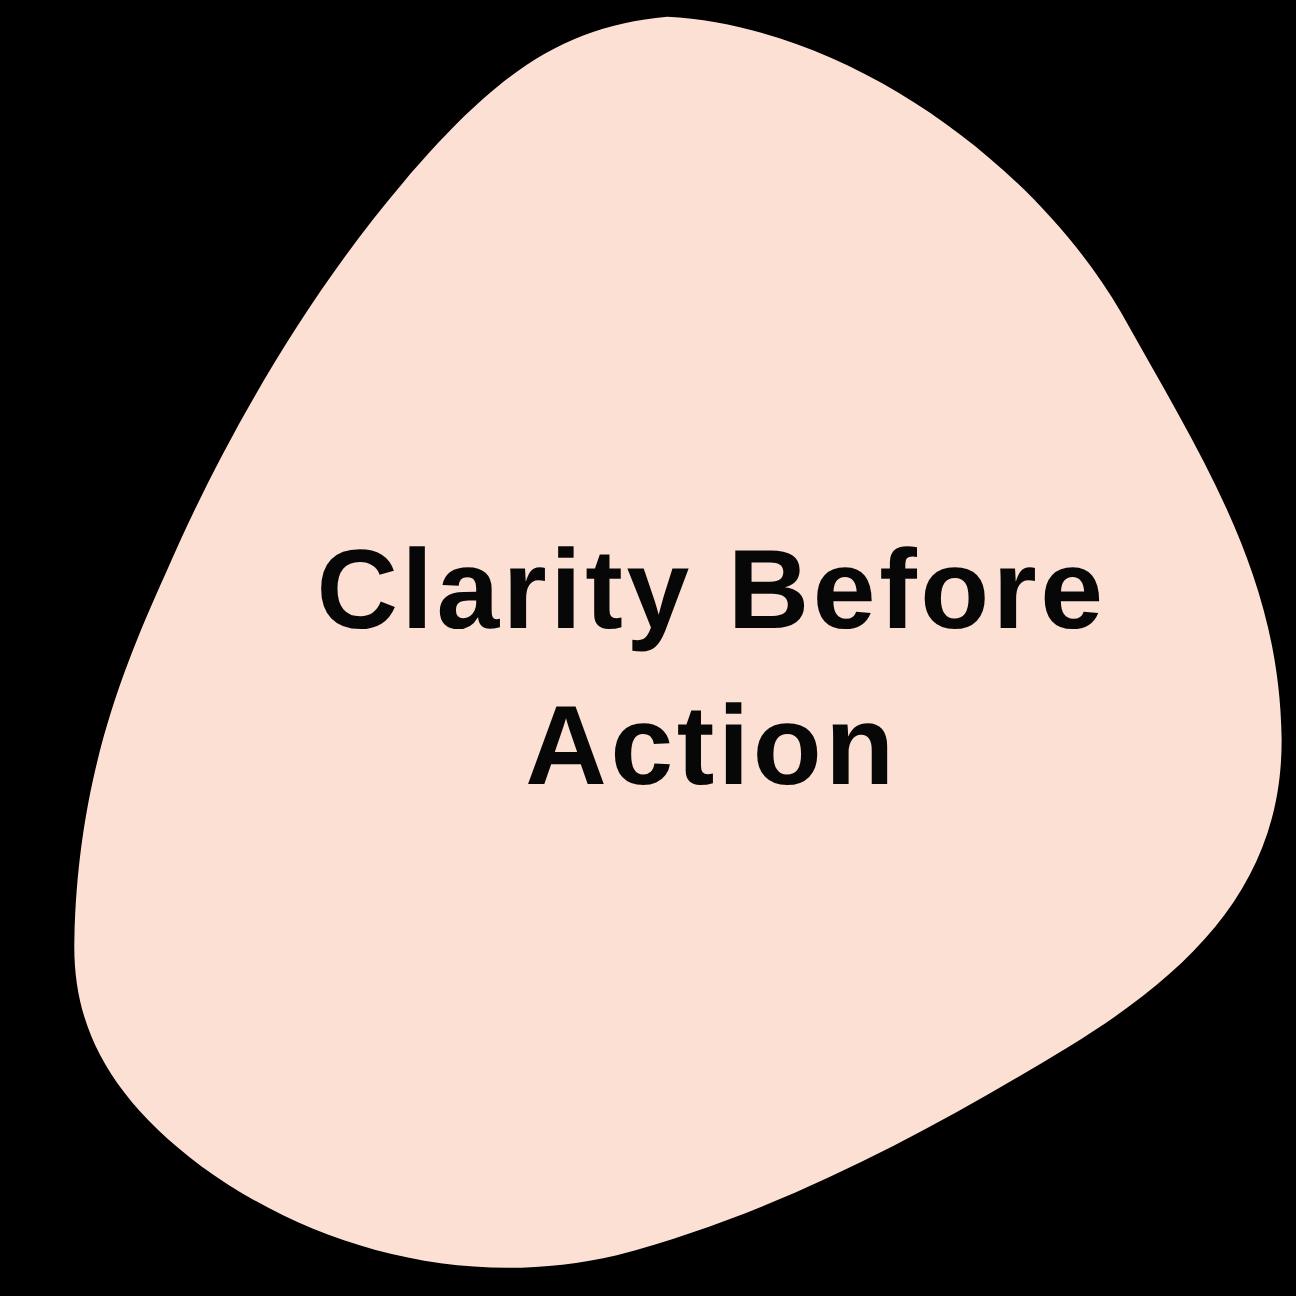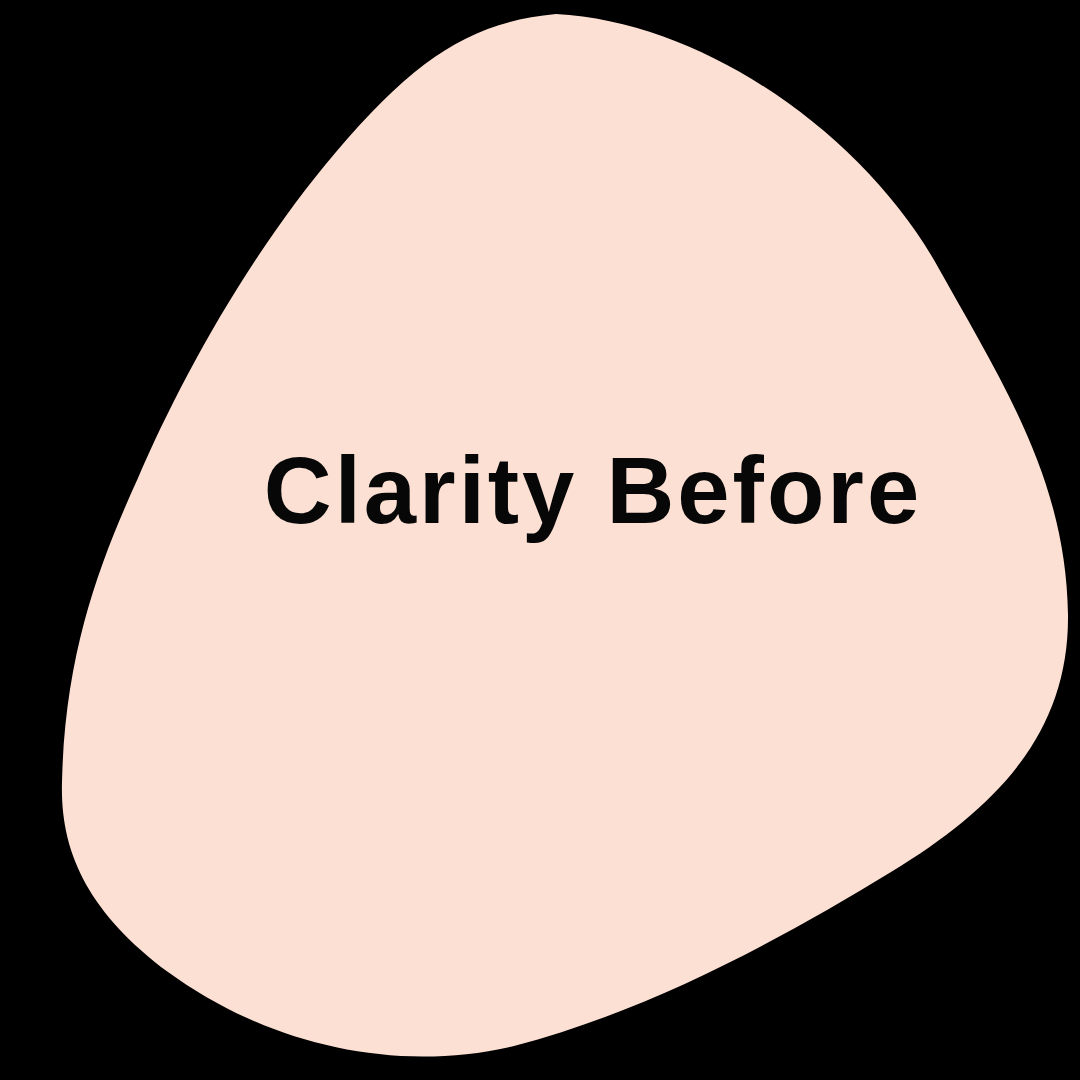--- a/index.html
+++ b/index.html
@@ -56,15 +56,16 @@
              C 375 1075, 248 1042, 152 972
              C 72 912, 44 852, 46 782
              C 49 650, 85 560, 122 478
              C 162 385, 230 258, 320 152
              C 400 58, 455 22, 540 14
              Z" fill="#fce0d4"></path>
   </svg>
 
   <h1 class="title">
     <span class="line">Clarity Before</span>
+    <span class="line">Action</span>
   </h1>
 
 </div>
 
 </body></html>

